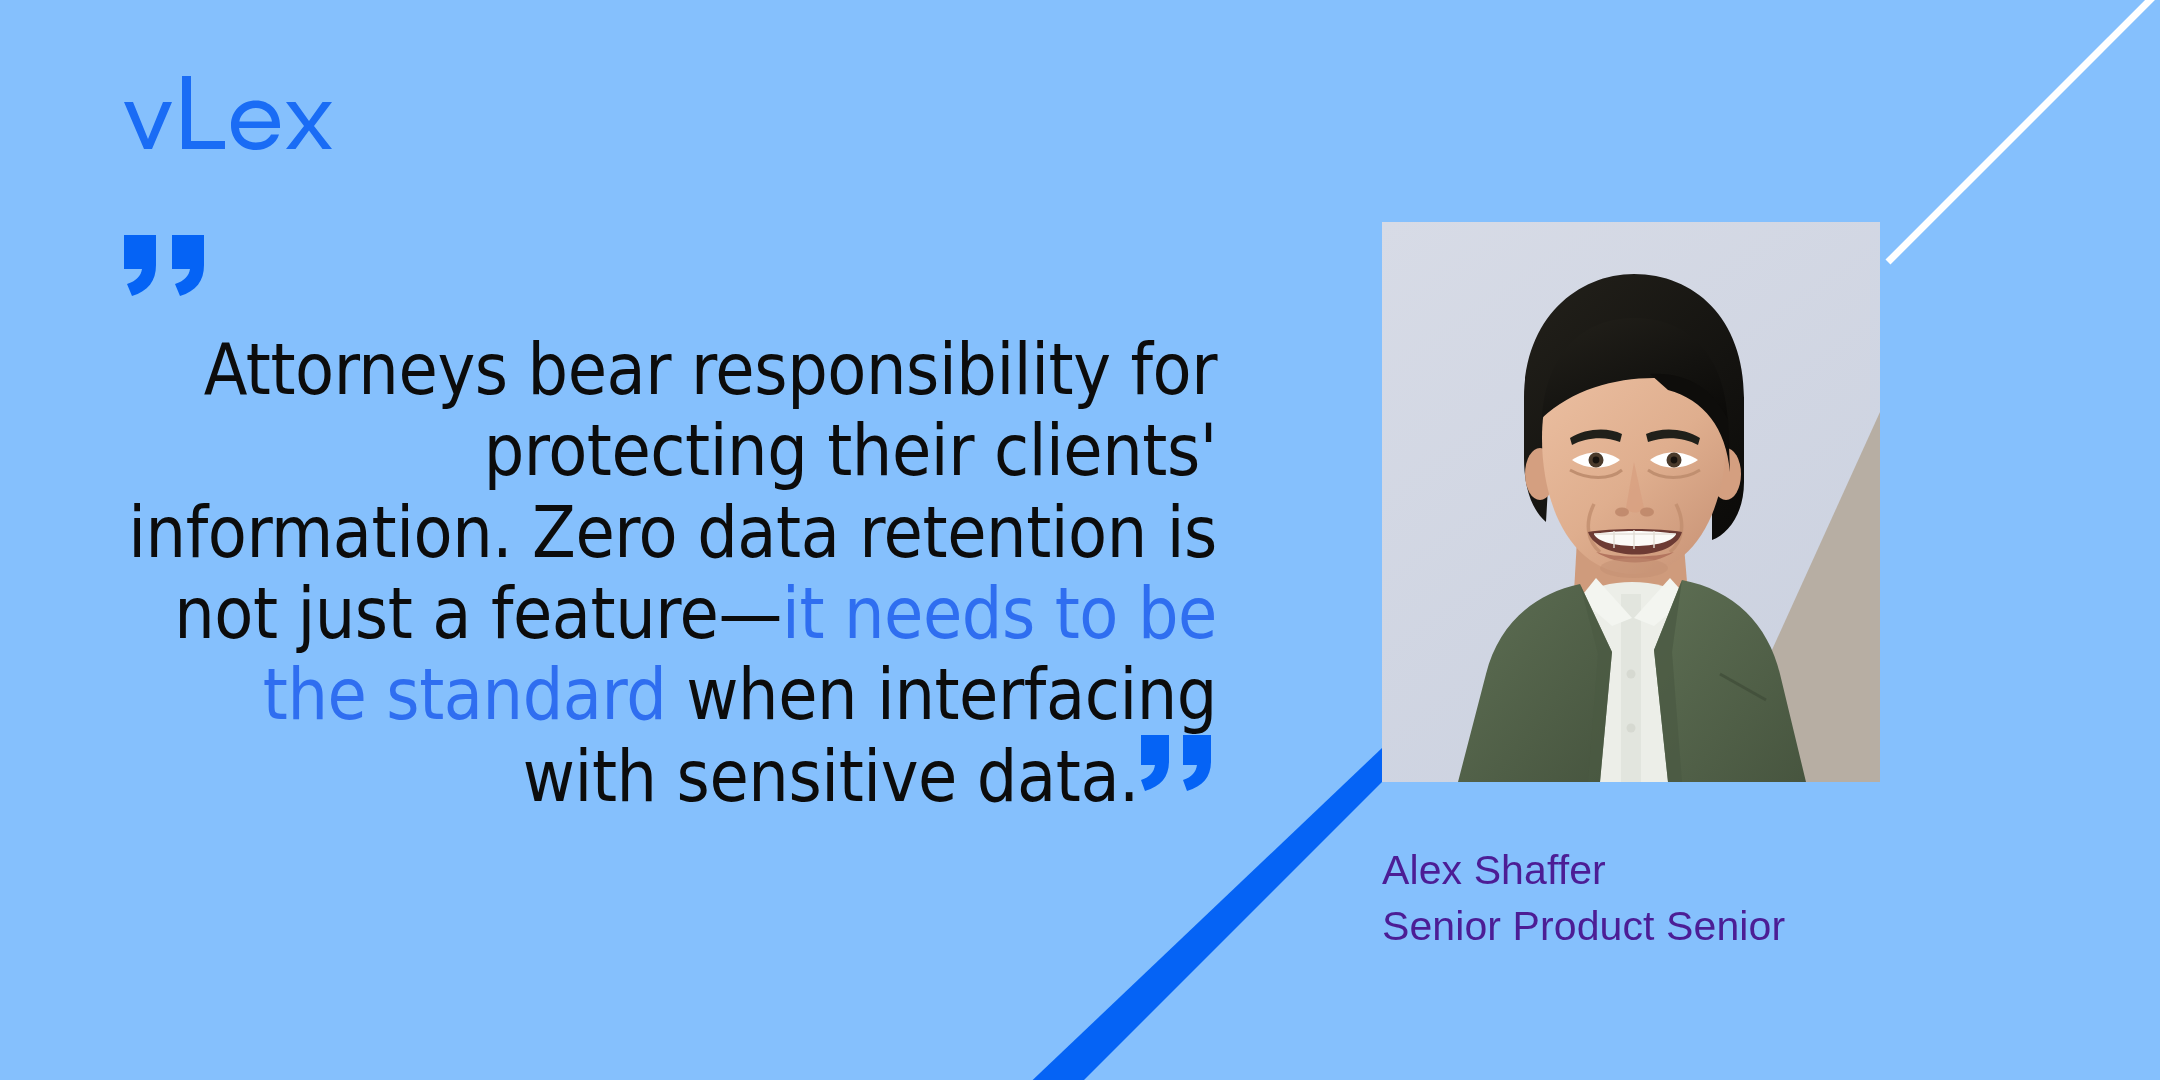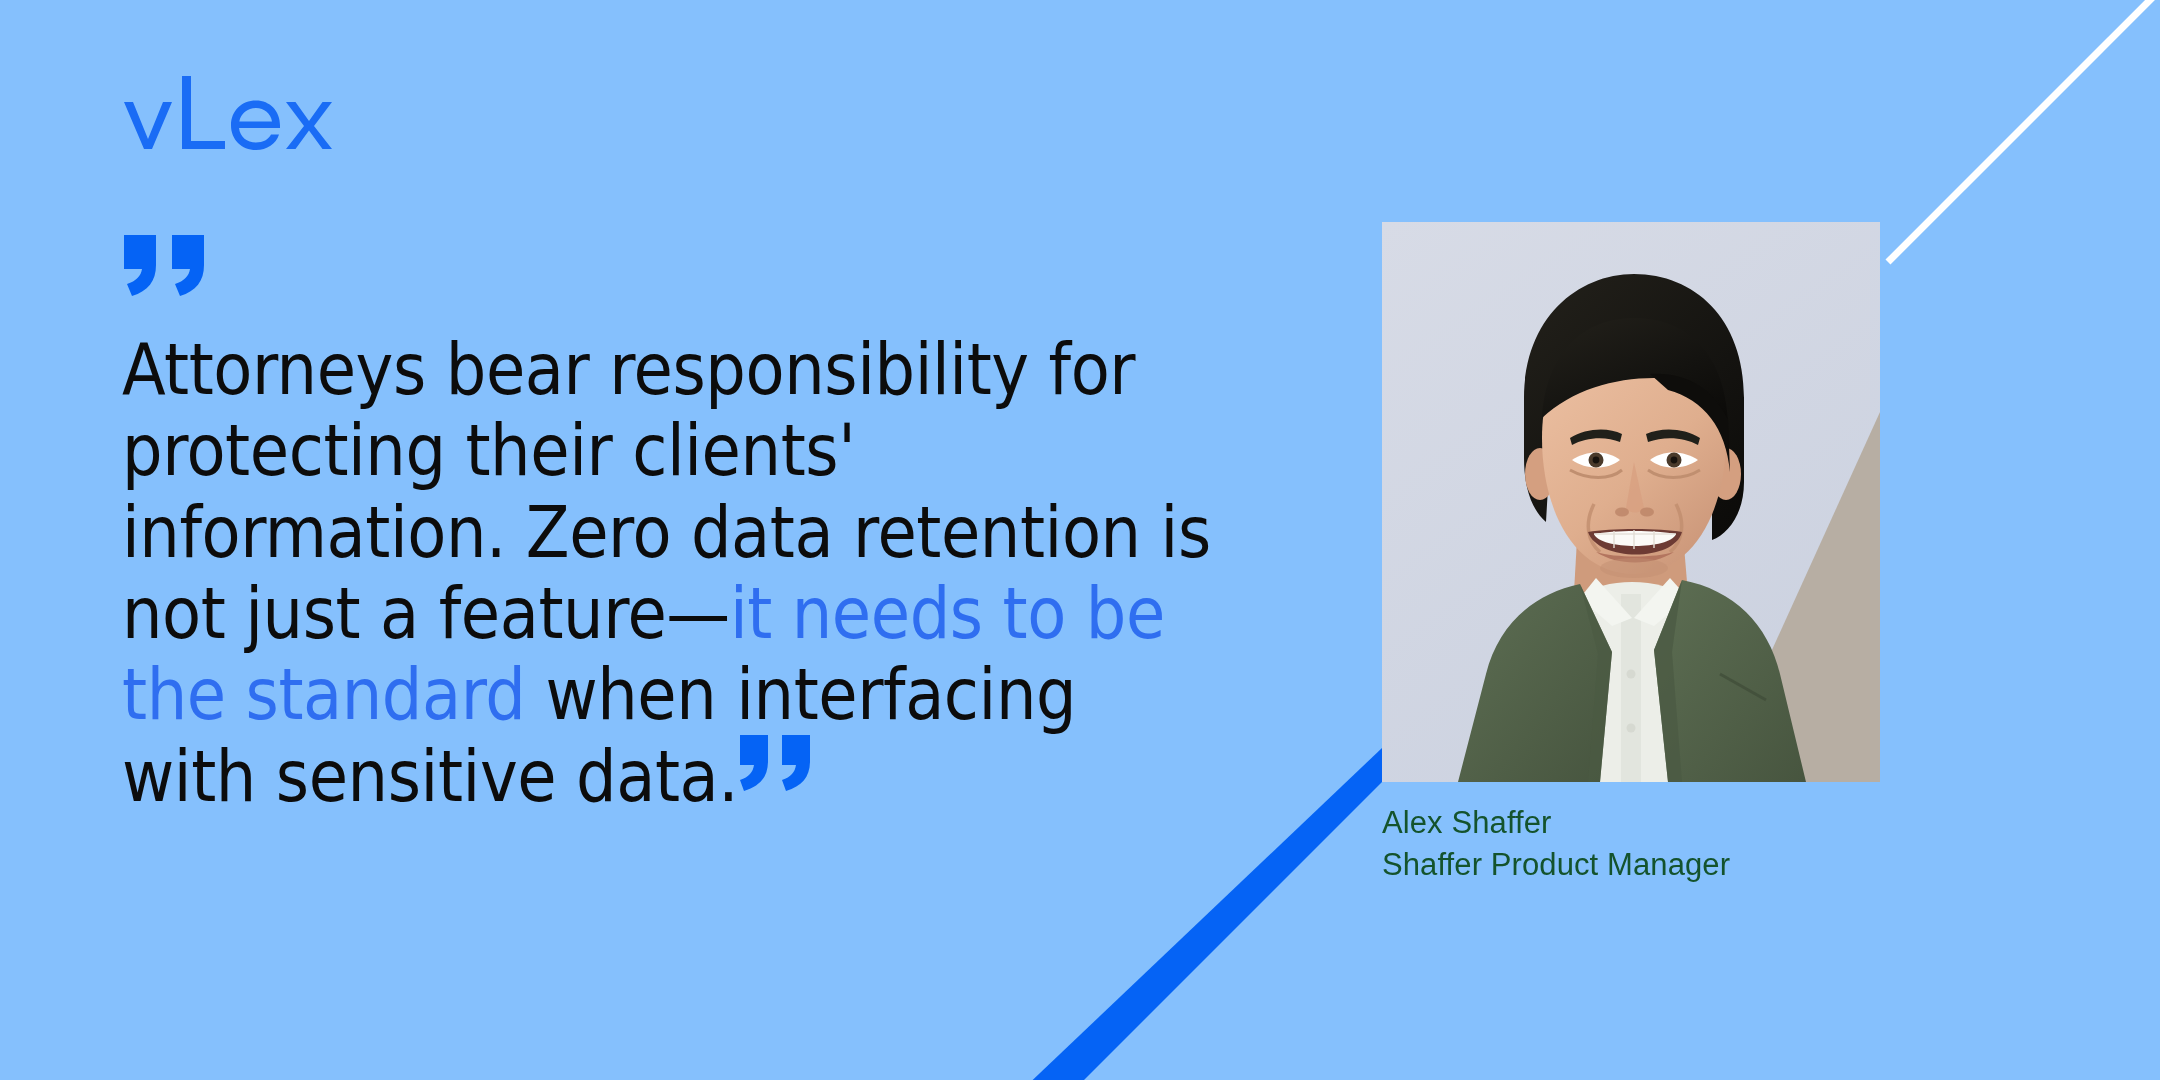--- a/index.html
+++ b/index.html
@@ -39,20 +39,21 @@
   .quote-mark-open svg, .quote-mark-close svg{ display:block; width:100%; height:100%; }
 
   .quote-text{
     font-family:"DejaVu Sans Condensed","Liberation Sans", sans-serif;
     font-size:71px;
     line-height:1.145;
     color:#0c0c0c;
     letter-spacing:-0.4px;
     font-weight:400;
     max-width:1095px;
+    text-align:right;
   }
   .quote-text .hl{ color:#2f6ef0; }
   .quote-mark-close{
     display:inline-block;
     width:78px; height:56px;
     margin-bottom:10px;
     flex:0 0 auto;
   }
 
   
@@ -61,24 +62,24 @@
     left:1382px; top:222px;
     width:498px; height:560px;
     overflow:hidden;
     background:#d3d8e4;
   }
   .portrait svg{ display:block; width:100%; height:100%; }
 
   
   .attribution{
     position:absolute;
-    left:1382px; top:802px;
-    font-size:31px;
+    left:1382px; top:842px;
+    font-size:41px;
     line-height:1.37;
-    color:#14532d;
+    color:#4c1d95;
     font-family:"Liberation Sans", sans-serif;
     letter-spacing:0.1px;
   }
   .attribution div{ white-space:nowrap; }
 </style>
 </head>
 <body>
 
 <div class="deco-layer">
   <svg viewBox="0 0 2160 1080" xmlns="http://www.w3.org/2000/svg">
@@ -216,14 +217,14 @@
     <path d="M232 309 L232 326 M252 308 L252 327 M272 309 L272 326" stroke="#e2dcd3" stroke-width="1.4"></path>
 
     <path d="M214 330 C236 344 270 344 292 330 C272 336 234 336 214 330 Z" fill="#b3755f"></path>
 
     <ellipse cx="252" cy="346" rx="34" ry="10" fill="#c08f70" opacity="0.45"></ellipse>
   </svg>
 </div>
 
 <div class="attribution">
   <div>Alex Shaffer</div>
-  <div>Shaffer Product Manager</div>
+  <div>Senior Product Senior</div>
 </div>
 
 </body></html>

